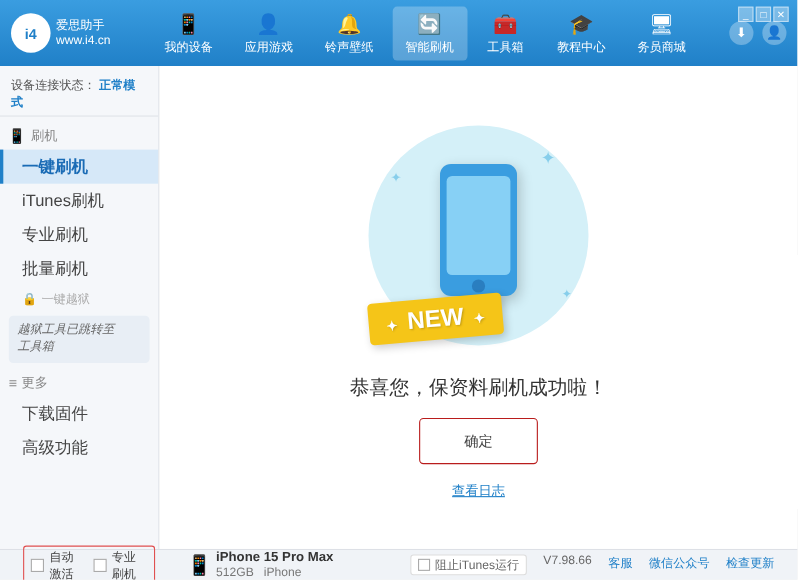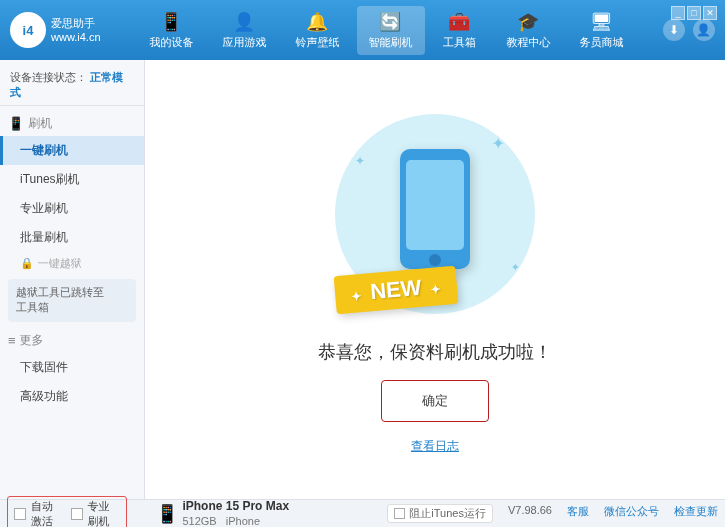--- a/index.html
+++ b/index.html
@@ -99,21 +99,21 @@
       align-items: center;
       padding: 4px 8px;
       font-size: 12px;
       color: #888;
       cursor: pointer;
     }
     .sidebar-section-header .icon { margin-right: 4px; font-size: 13px; }
 
     .sidebar-item {
       padding: 6px 10px 6px 20px;
-      font-size: 12px;
+      font-size: 15px;
       color: #444;
       cursor: pointer;
       position: relative;
     }
     .sidebar-item.active {
       background: #d6e8f8;
       color: #1a6bb5;
       font-weight: bold;
     }
     .sidebar-item.active::before {
@@ -135,20 +135,21 @@
     .sidebar-disabled .lock-icon { font-size: 11px; }
 
     .sidebar-note {
       margin: 4px 8px;
       padding: 6px 8px;
       background: #e8eef5;
       border-radius: 4px;
       font-size: 11px;
       color: #666;
       line-height: 1.4;
+      font-style: italic;
     }
 
     
     .content-area {
       flex: 1;
       background: white;
       display: flex;
       align-items: center;
       justify-content: center;
     }
@@ -390,21 +391,21 @@
         <div class="success-text">恭喜您，保资料刷机成功啦！</div>
 
         <button class="btn-confirm">确定</button>
 
         <div class="view-log-link">查看日志</div>
       </div>
     </div>
 
   </div>
 
-  <div style="height: 28px; background: #f0f3f7; border-top: 1px solid #dde0e6; display: flex; align-items: center; padding: 0 7px; font-size: 11px; color: #666;">
+  <div style="height: 28px; background: #f0f3f7; border-top: 1px solid #dde0e6; display: flex; align-items: center; padding: 0 21px; font-size: 11px; color: #666;">
 
     <div style="width: 145px; display: flex; flex-direction: column; gap: 1px; flex-shrink: 0;">
       <div style="display: flex; align-items: center; gap: 5px; border: 1.5px solid #e05050; padding: 2px 6px; border-radius: 3px; width: 120px;">
         <div style="width: 12px; height: 12px; border: 1px solid #aaa; background: white; flex-shrink: 0;"></div>
         <span style="font-size: 11px; color: #444;">自动激活</span>
         <div style="width: 12px; height: 12px; border: 1px solid #aaa; background: white; flex-shrink: 0; margin-left: 2px;"></div>
         <span style="font-size: 11px; color: #444;">专业刷机</span>
       </div>
     </div>
 

